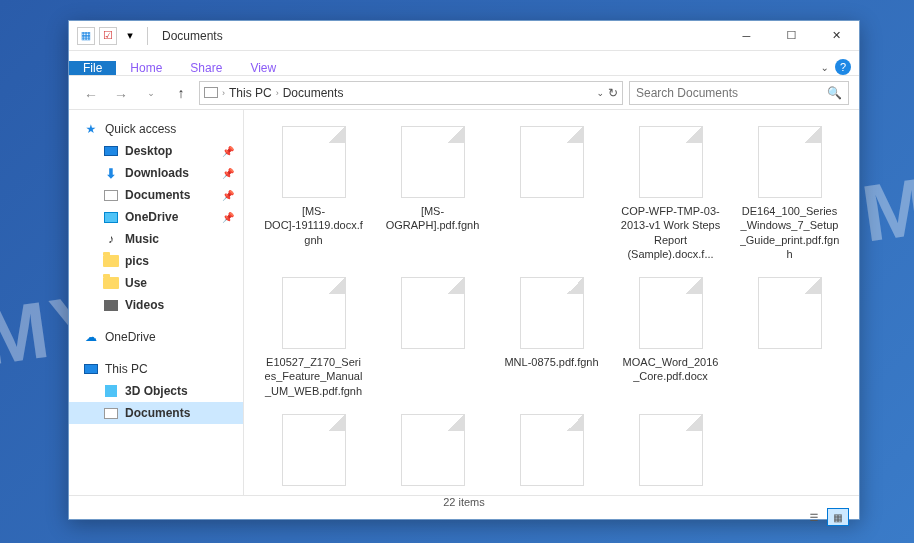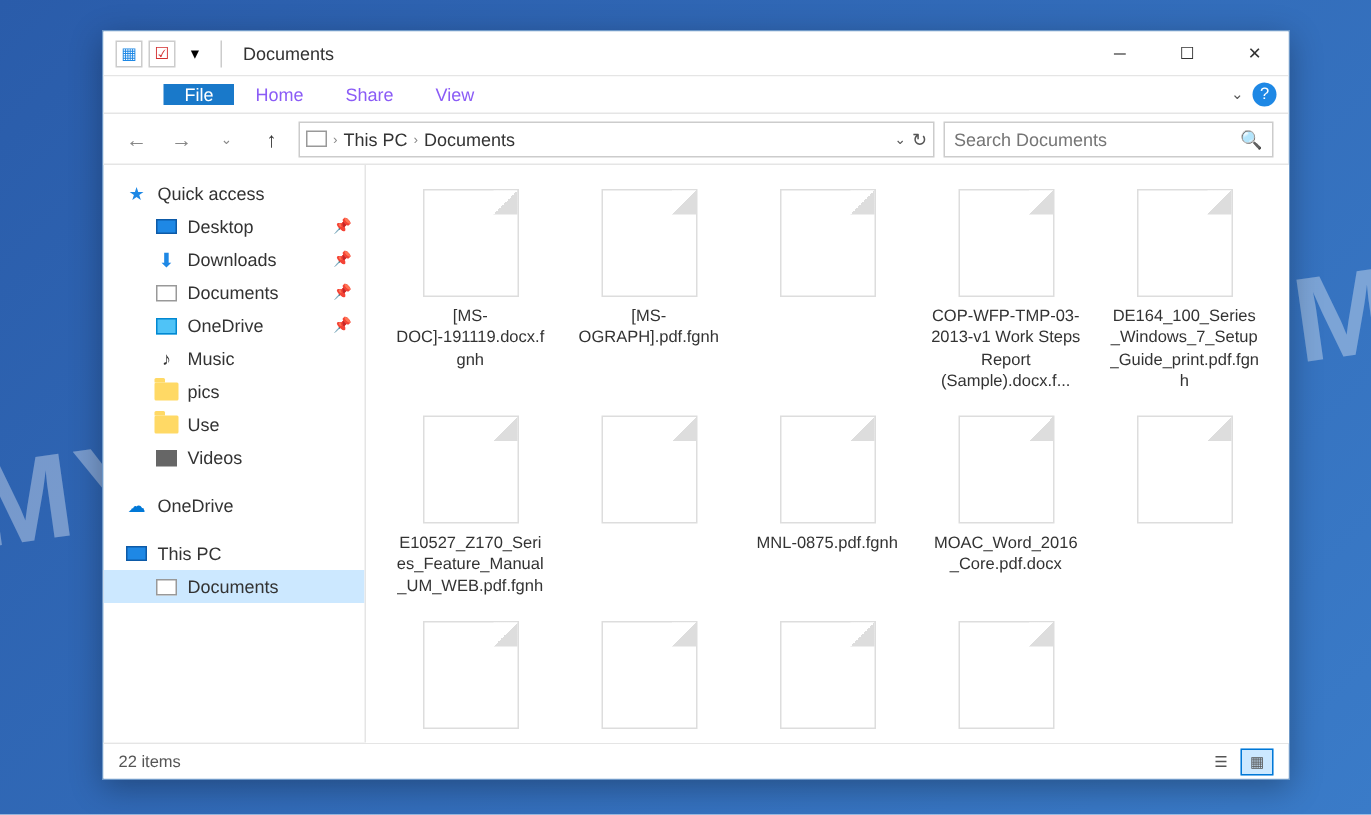--- a/index.html
+++ b/index.html
@@ -6,21 +6,21 @@
 body { background: linear-gradient(135deg, #2a5caa, #3a7bc8); width: 914px; height: 543px; overflow: hidden; position: relative; }
 .watermark { position: absolute; top: 50%; left: 50%; transform: translate(-50%, -50%) rotate(-8deg); font-size: 80px; font-weight: bold; color: rgba(255,255,255,0.35); letter-spacing: 3px; pointer-events: none; z-index: 0; white-space: nowrap; }
 .window { position: absolute; top: 20px; left: 68px; width: 792px; height: 500px; background: #fff; border: 1px solid #6f99c8; box-shadow: 0 5px 20px rgba(0,0,0,0.3); z-index: 1; display: flex; flex-direction: column; }
 .titlebar { height: 30px; background: #fff; display: flex; align-items: center; padding: 0 0 0 8px; border-bottom: 1px solid #e5e5e5; }
 .titlebar-icons { display: flex; gap: 4px; align-items: center; }
 .tb-icon { width: 18px; height: 18px; display: flex; align-items: center; justify-content: center; font-size: 11px; border: 1px solid #ccc; }
 .tb-sep { width: 1px; height: 18px; background: #ccc; margin: 0 4px; }
 .title-text { margin-left: 10px; font-size: 12px; color: #333; }
 .window-controls { margin-left: auto; display: flex; }
 .winbtn { width: 45px; height: 29px; display: flex; align-items: center; justify-content: center; font-size: 11px; color: #333; }
-.ribbon { height: 25px; background: #fff; display: flex; align-items: center; border-bottom: 1px solid #e5e5e5; padding-left: 40px; }
+.ribbon { height: 25px; background: #fff; display: flex; align-items: flex-end; border-bottom: 1px solid #e5e5e5; }
 .ribbon-tab { padding: 0 14px; display: flex; align-items: center; font-size: 12px; color: #8b5cf6; }
 .ribbon-tab.file { background: #1979ca; color: #fff; }
 .ribbon-right { margin-left: auto; display: flex; align-items: center; padding-right: 8px; gap: 6px; }
 .help-icon { width: 16px; height: 16px; border-radius: 50%; background: #1e88e5; color: #fff; font-size: 11px; display: flex; align-items: center; justify-content: center; }
 .chev { font-size: 10px; color: #555; }
 .navbar { height: 34px; background: #fff; display: flex; align-items: center; padding: 0 10px; gap: 6px; border-bottom: 1px solid #e5e5e5; }
 .nav-arrow { width: 24px; height: 24px; display: flex; align-items: center; justify-content: center; color: #888; font-size: 14px; }
 .nav-arrow.active { color: #333; }
 .addr-bar { flex: 1; height: 24px; border: 1px solid #ccc; display: flex; align-items: center; padding: 0 4px; font-size: 12px; gap: 4px; }
 .addr-bar .crumb { color: #333; }
@@ -30,36 +30,36 @@
 .search-box input { border: none; outline: none; flex: 1; font-size: 12px; color: #555; }
 .search-box span { color: #888; }
 .body { flex: 1; display: flex; overflow: hidden; }
 .sidebar { width: 175px; background: #fff; border-right: 1px solid #e5e5e5; overflow-y: auto; padding: 8px 0; position: relative; }
 .sidebar::-webkit-scrollbar { width: 16px; }
 .sidebar::-webkit-scrollbar-track { background: #f0f0f0; }
 .sidebar::-webkit-scrollbar-thumb { background: #c0c0c0; }
 .tree-group { margin-bottom: 10px; }
 .tree-item { display: flex; align-items: center; height: 22px; padding-left: 18px; font-size: 12px; color: #333; gap: 6px; }
 .tree-item.header { font-weight: normal; padding-left: 14px; }
-.tree-sub { padding-left: 34px; }
+.tree-sub { padding-left: 34px; font-weight: bold; }
 .tree-item.selected { background: #cce8ff; }
 .tree-icon { width: 16px; height: 16px; display: flex; align-items: center; justify-content: center; font-size: 12px; }
 .folder { width: 16px; height: 12px; background: #ffd965; border-radius: 1px; position: relative; }
 .folder::before { content: ''; position: absolute; top: -3px; left: 0; width: 7px; height: 3px; background: #ffd965; border-radius: 1px 1px 0 0; }
 .pin { color: #888; margin-left: auto; margin-right: 8px; font-size: 10px; }
 .content { flex: 1; background: #fff; overflow-y: auto; padding: 12px; position: relative; }
 .content::-webkit-scrollbar { width: 16px; }
 .content::-webkit-scrollbar-track { background: #f0f0f0; }
 .content::-webkit-scrollbar-thumb { background: #c0c0c0; }
 .files-grid { display: grid; grid-template-columns: repeat(5, 1fr); gap: 8px 4px; }
 .file-item { display: flex; flex-direction: column; align-items: center; padding: 4px; }
 .file-icon { width: 64px; height: 72px; background: #fff; border: 1px solid #ddd; position: relative; }
 .file-icon::after { content: ''; position: absolute; top: 0; right: 0; width: 16px; height: 16px; background: linear-gradient(135deg, #fff 50%, #ddd 50%); }
 .file-name { font-size: 11px; color: #333; text-align: center; margin-top: 6px; max-width: 100px; word-wrap: break-word; line-height: 1.3; max-height: 58px; overflow: hidden; }
-.statusbar { height: 24px; background: #fff; border-top: 1px solid #e5e5e5; display: flex; align-items: center; padding: 0 10px; font-size: 11px; color: #555; }
+.statusbar { height: 24px; background: #fff; border-top: 1px solid #e5e5e5; display: flex; align-items: center; padding: 0 10px; font-size: 11px; color: #555; flex-direction: column; }
 .view-btns { margin-left: auto; display: flex; gap: 2px; }
 .vbtn { width: 22px; height: 18px; border: 1px solid transparent; display: flex; align-items: center; justify-content: center; font-size: 10px; }
 .vbtn.active { border-color: #0078d7; background: #cce8ff; }
 .star-qa { color: #1e88e5; }
 .desktop-ico { width:14px; height:10px; background:#1e88e5; border:1px solid #0d5aa7; }
 .dl-ico { color:#1e88e5; font-size:13px; }
 .doc-ico { width:14px; height:11px; background:#fff; border:1px solid #999; }
 .pic-ico { width:14px; height:11px; background:#4fc3f7; border:1px solid #0288d1; }
 .music-ico { color:#333; }
 .vid-ico { width:14px; height:11px; background:#666; }
@@ -184,20 +184,26 @@
           <span>OneDrive</span>
         </div>
       </div>
       <div class="tree-group">
         <div class="tree-item header">
           <span class="tree-icon">
               <span class="pc-ico"></span>
             </span>
           <span>This PC</span>
         </div>
+        <div class="tree-item tree-sub">
+          <span class="tree-icon">
+              <span class="obj-ico"></span>
+            </span>
+          <span>3D Objects</span>
+        </div>
         <div class="tree-item tree-sub selected">
           <span class="tree-icon">
               <span class="doc-ico"></span>
             </span>
           <span>Documents</span>
         </div>
       </div>
     </div>
 
     <div class="content">

